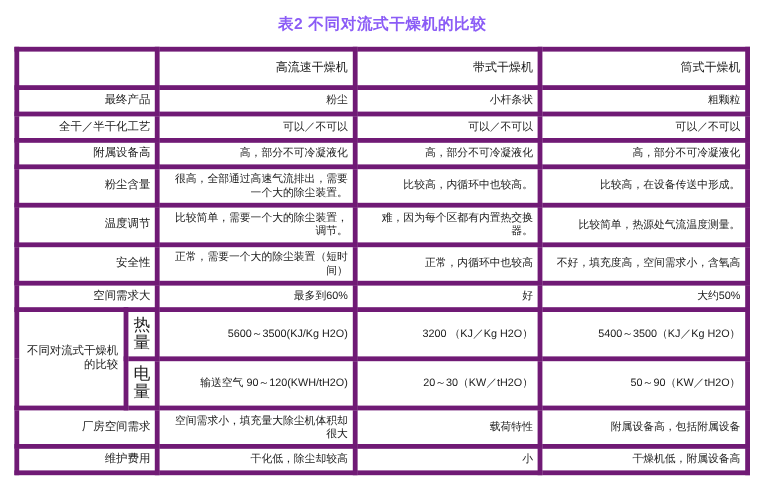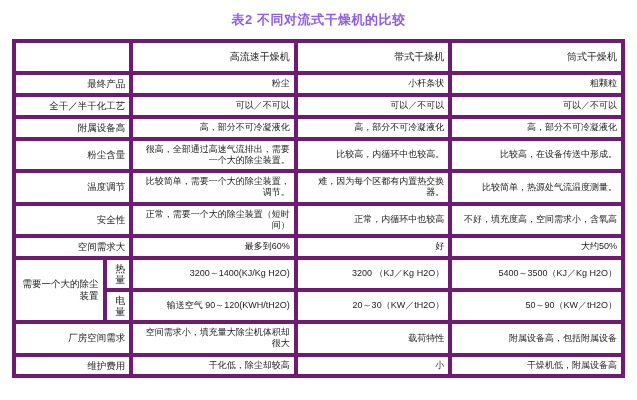--- a/index.html
+++ b/index.html
@@ -61,21 +61,21 @@
   .rowlabel {
     font-size: 9.5px;
     margin-top: 24px;
   }
   .tall { height: 30px; }
   .energy-label {
     text-align: left;
   }
   .sub-cell {
     text-align: center;
-    font-size: 10px;
+    font-size: 14px;
     padding: 2px 1px;
     line-height: 1.1;
   }
 </style>
 </head>
 <body>
 
 <div class="page">
 
   <div class="doc-title">表2 不同对流式干燥机的比较</div>
@@ -141,23 +141,23 @@
       </tr>
 
       <tr>
         <td class="rowlabel" colspan="2">空间需求大</td>
         <td>最多到60%</td>
         <td>好</td>
         <td>大约50%</td>
       </tr>
 
       <tr>
-        <td class="rowlabel energy-label" rowspan="2">需要一个大的除尘装置</td>
+        <td class="rowlabel energy-label" rowspan="2">不同对流式干燥机的比较</td>
         <td class="sub-cell">热量</td>
-        <td>3200～1400(KJ/Kg H2O)</td>
+        <td>5600～3500(KJ/Kg H2O)</td>
         <td>3200 （KJ／Kg H2O）</td>
         <td>5400～3500（KJ／Kg H2O）</td>
       </tr>
 
       <tr>
         <td class="sub-cell">电量</td>
         <td>输送空气 90～120(KWH/tH2O)</td>
         <td>20～30（KW／tH2O）</td>
         <td>50～90（KW／tH2O）</td>
       </tr>

